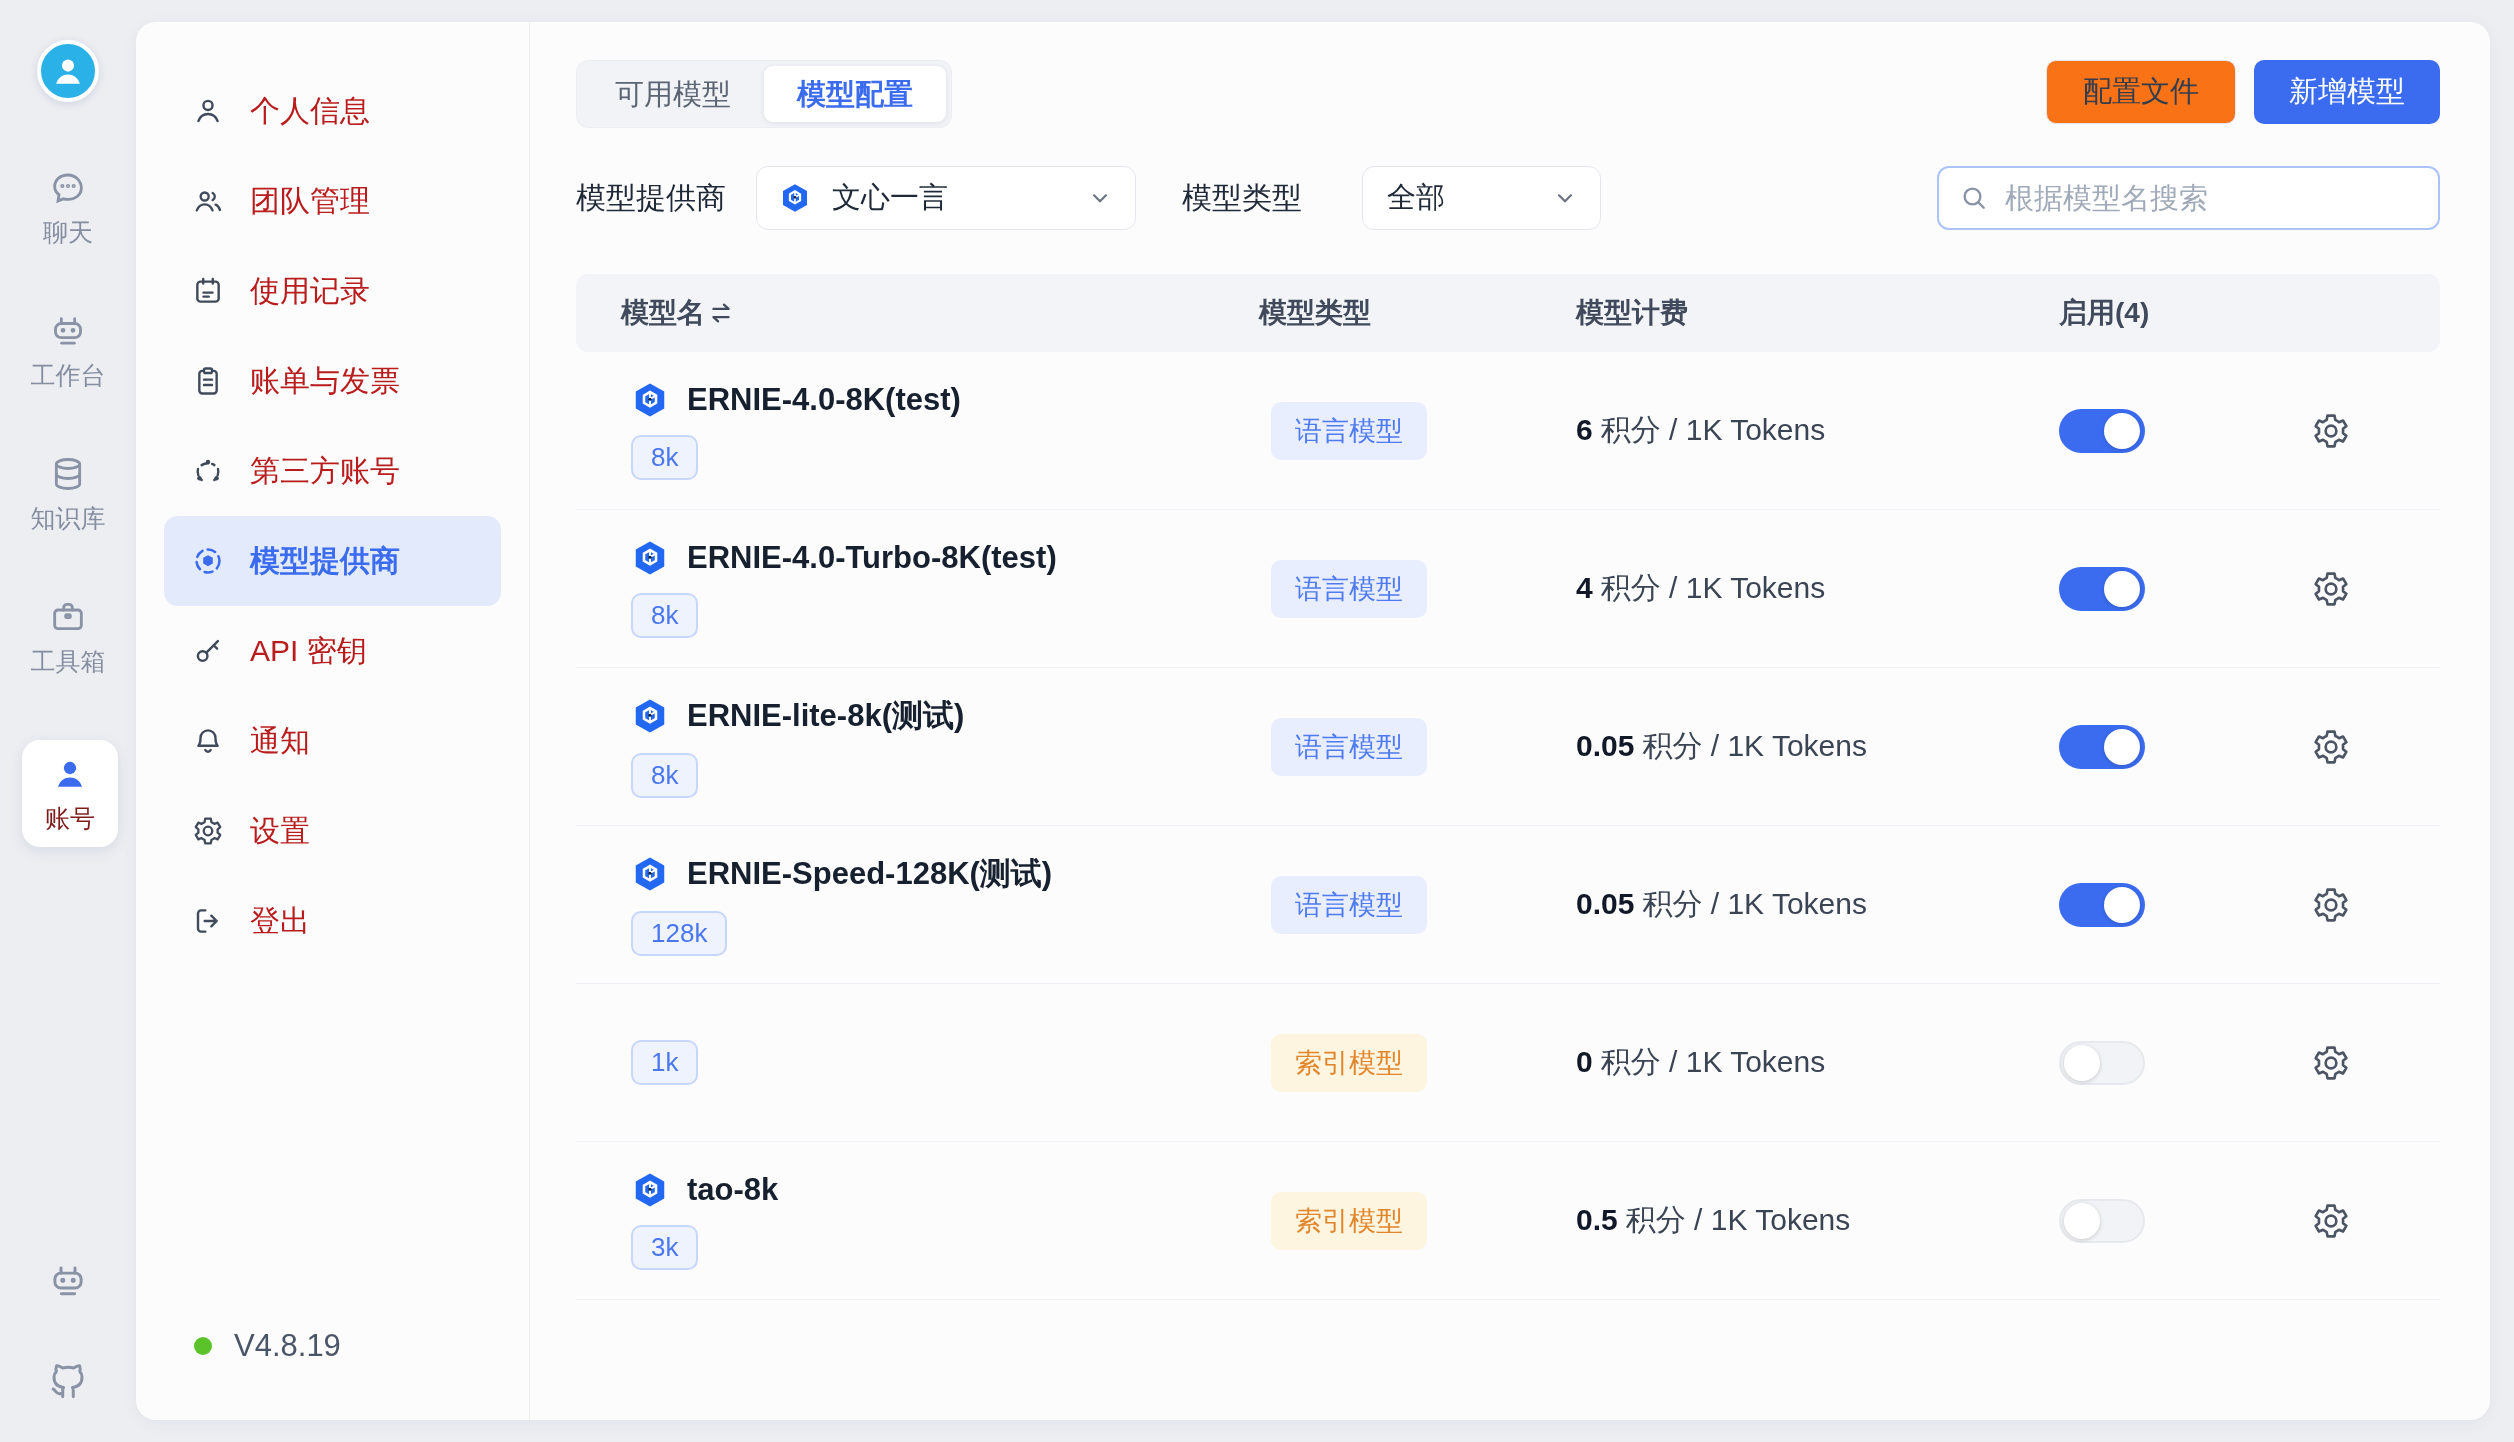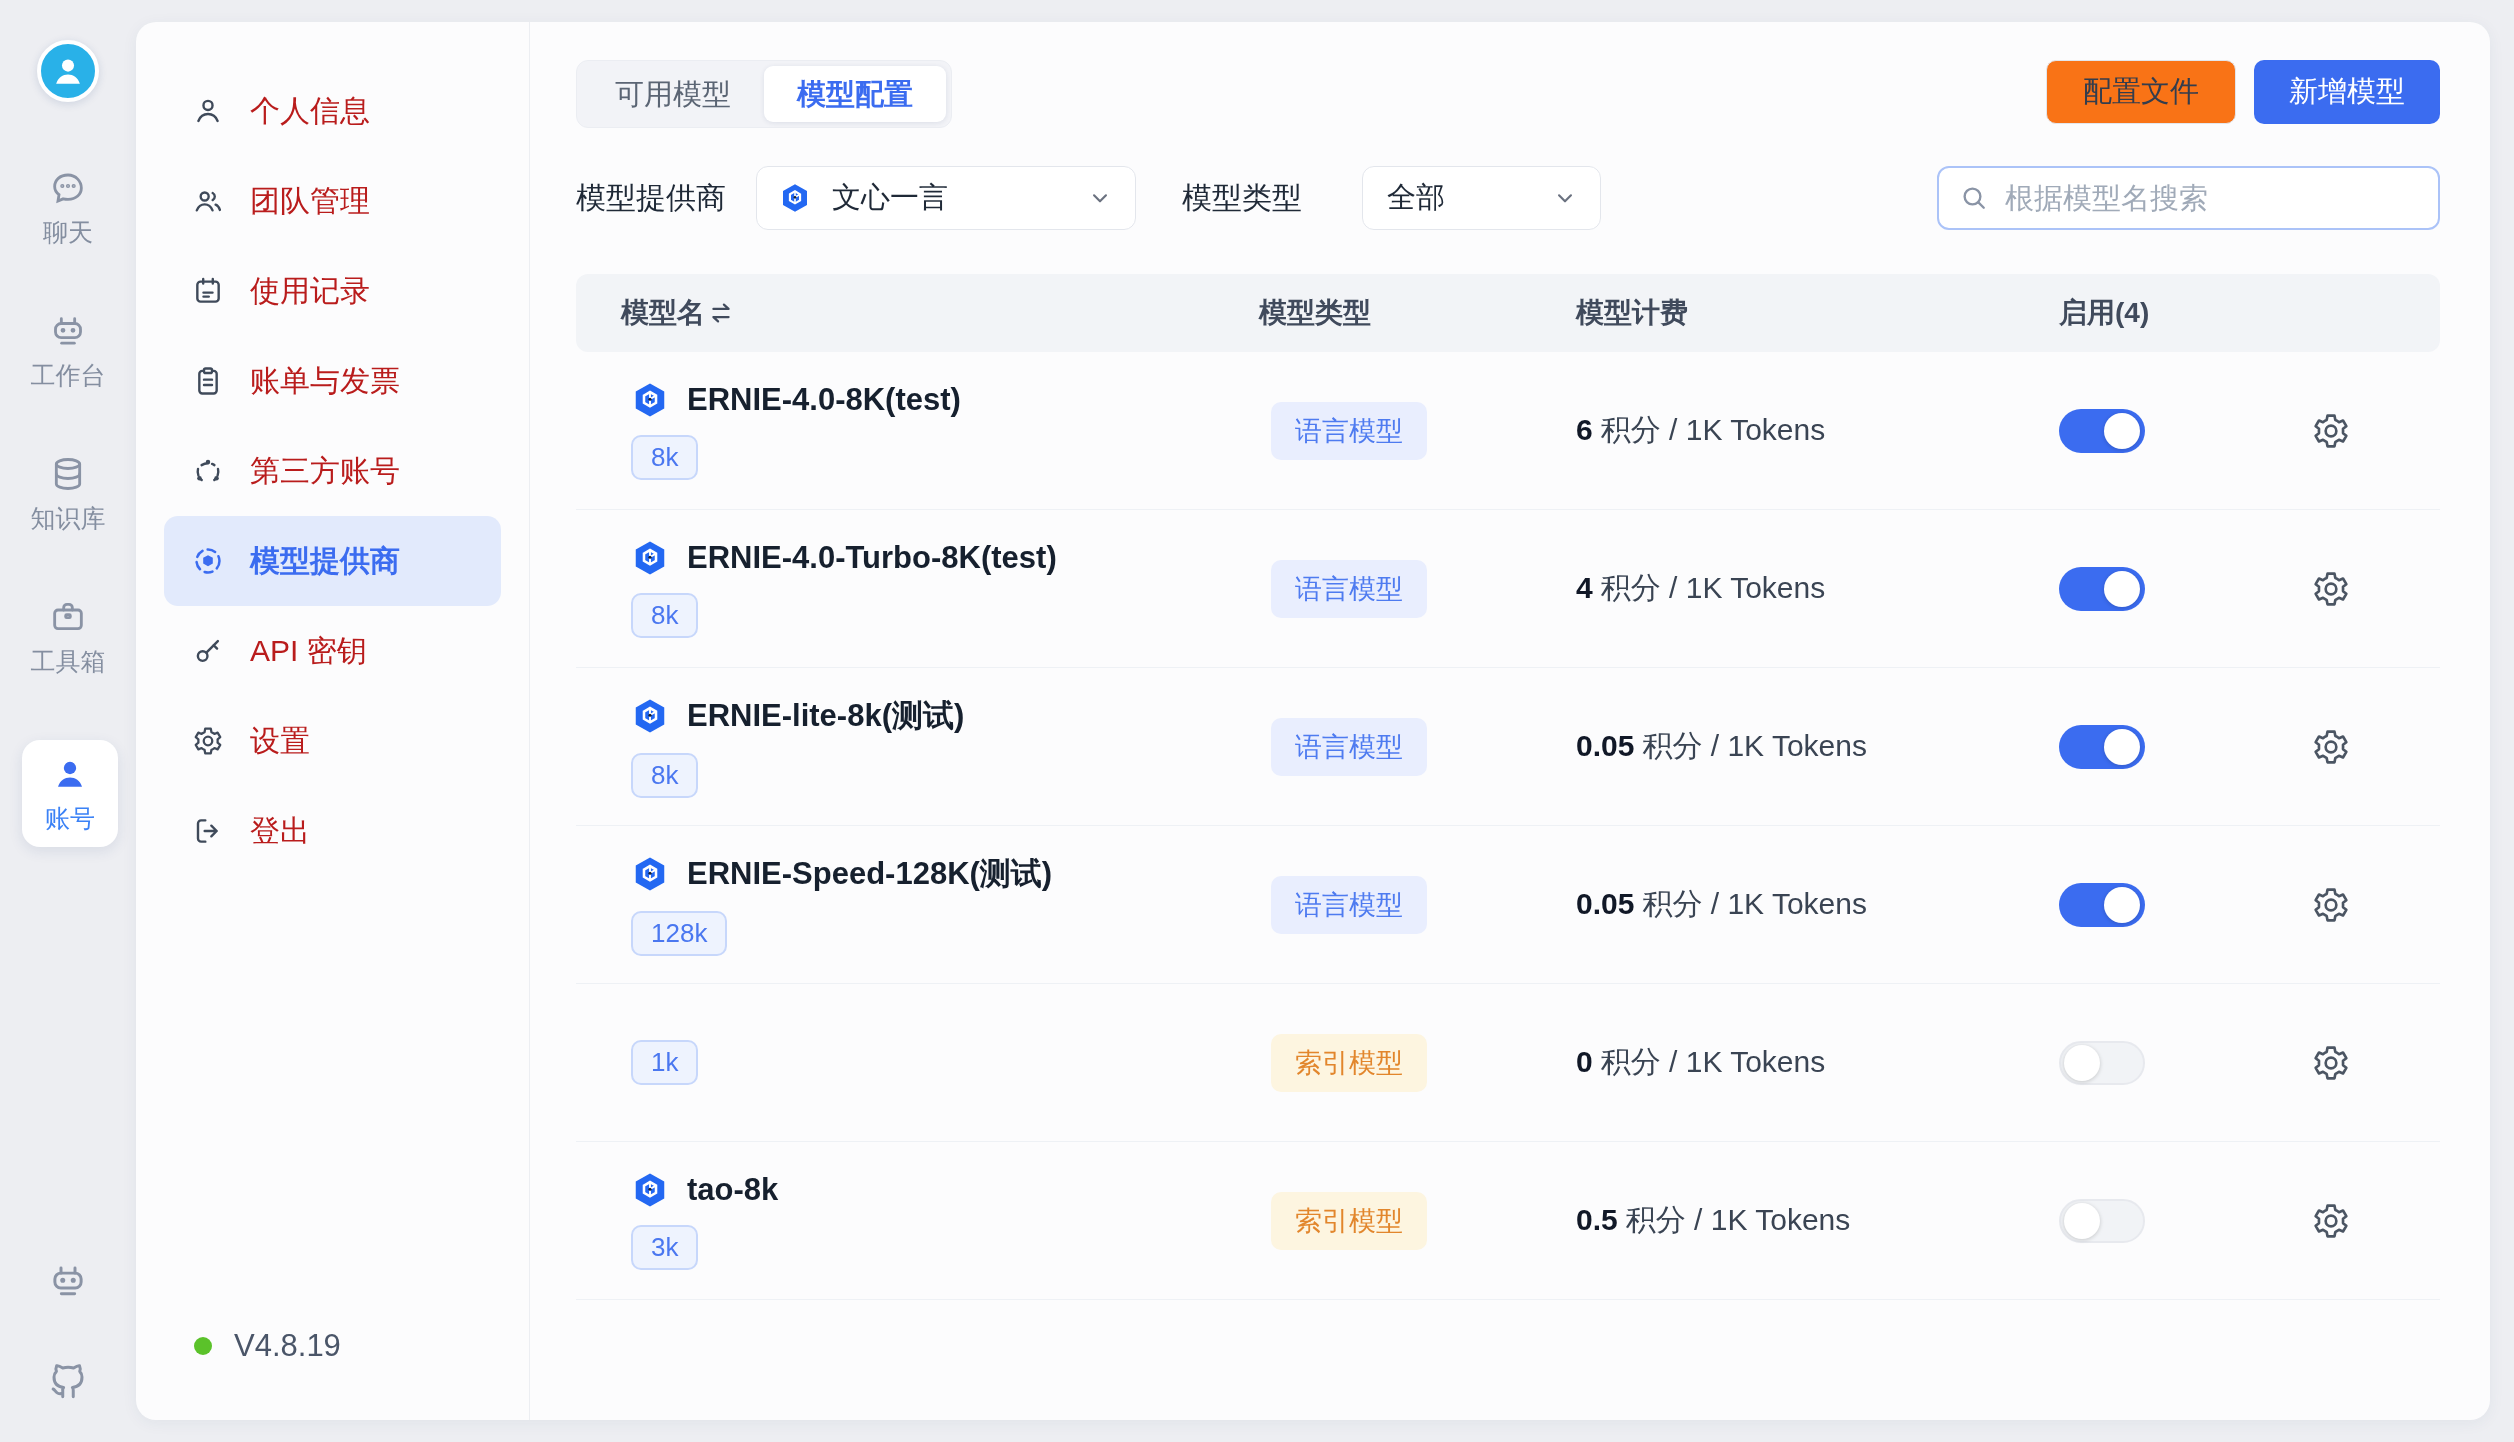--- a/index.html
+++ b/index.html
@@ -6,21 +6,21 @@
   html,body { width:2514px; height:1442px; overflow:hidden; }
   body { background:#edeef2; font-family:"Liberation Sans","DejaVu Sans",sans-serif; color:#2b3442; position:relative; }
   svg { display:block; }
 
   
   .rail { position:absolute; left:0; top:0; width:136px; height:1442px; display:flex; flex-direction:column; align-items:center; }
   .avatar { margin-top:40px; width:62px; height:62px; border-radius:50%; background:#29b1e8; border:4px solid #ffffff; box-shadow:0 2px 8px rgba(30,60,120,.15); display:flex; align-items:center; justify-content:center; }
   .rail-nav { margin-top:66px; display:flex; flex-direction:column; align-items:flex-end; gap:62px; }
   .rail-item { width:100px; display:flex; flex-direction:column; align-items:center; gap:8px; color:#848ea0; font-size:25px; cursor:pointer; }
   .rail-item .ric { color:#8a93a5; }
-  .rail-item.active { background:#ffffff; border-radius:18px; padding:14px 0 12px; width:96px; color:#3b82f6; box-shadow:0 4px 14px rgba(30,60,120,.10); }
+  .rail-item.active { background:#ffffff; border-radius:18px; padding:14px 0 12px; width:96px; color:#7f1d1d; box-shadow:0 4px 14px rgba(30,60,120,.10); }
   .rail-item.active .ric { color:#3b6cf0; }
   .rail-bottom { margin-top:auto; margin-bottom:40px; display:flex; flex-direction:column; align-items:center; gap:58px; color:#8a93a5; }
 
   
   .card { position:absolute; left:136px; top:22px; width:2354px; height:1398px; background:#fcfcfd; border-radius:20px; box-shadow:0 3px 16px rgba(40,60,100,.06); display:flex; overflow:hidden; }
 
   
   .sidebar { width:394px; flex:0 0 394px; border-right:1px solid #eceef2; padding:44px 28px 0; position:relative; }
   .menu-item { height:90px; display:flex; align-items:center; gap:26px; padding:0 28px; font-size:30px; color:#b91c1c; border-radius:14px; cursor:pointer; white-space:nowrap; }
   .menu-item .mic { color:#3f4a5a; flex:0 0 auto; }
@@ -226,20 +226,29 @@
       <span class="mic">
           <svg width="32" height="32" viewBox="0 0 24 24" fill="none" stroke="currentColor" stroke-width="1.8" stroke-linecap="round">
             <circle cx="8" cy="15.8" r="3.6"></circle>
             <path d="M10.8 13.2L19.4 4.6M16.2 7.6l2.6 2.6"></path>
           </svg>
         </span>
       <span>API 密钥</span>
     </div>
     <div class="menu-item">
       <span class="mic">
+          <svg width="32" height="32" viewBox="0 0 24 24" fill="none" stroke="currentColor" stroke-width="1.8" stroke-linecap="round" stroke-linejoin="round">
+            <path d="M12 4a5.6 5.6 0 0 0-5.6 5.6c0 4.2-1.6 6-1.6 6h14.4s-1.6-1.8-1.6-6A5.6 5.6 0 0 0 12 4z"></path>
+            <path d="M10 18.8a2.2 2.2 0 0 0 4 0"></path>
+          </svg>
+        </span>
+      <span>通知</span>
+    </div>
+    <div class="menu-item">
+      <span class="mic">
           <svg width="32" height="32" viewBox="0 0 24 24" fill="none" stroke="currentColor" stroke-width="1.7" stroke-linejoin="round">
             <path d="M19.2 13.3c.05-.9.05-1.7 0-2.6l2-1.6-2-3.4-2.4 1a8 8 0 0 0-2.2-1.3L14.1 2.8h-4.2l-.5 2.6a8 8 0 0 0-2.2 1.3l-2.4-1-2 3.4 2 1.6c-.05.9-.05 1.7 0 2.6l-2 1.6 2 3.4 2.4-1a8 8 0 0 0 2.2 1.3l.5 2.6h4.2l.5-2.6a8 8 0 0 0 2.2-1.3l2.4 1 2-3.4z"></path>
             <circle cx="12" cy="12" r="3.2"></circle>
           </svg>
         </span>
       <span>设置</span>
     </div>
     <div class="menu-item">
       <span class="mic">
           <svg width="32" height="32" viewBox="0 0 24 24" fill="none" stroke="currentColor" stroke-width="1.8" stroke-linecap="round" stroke-linejoin="round">

